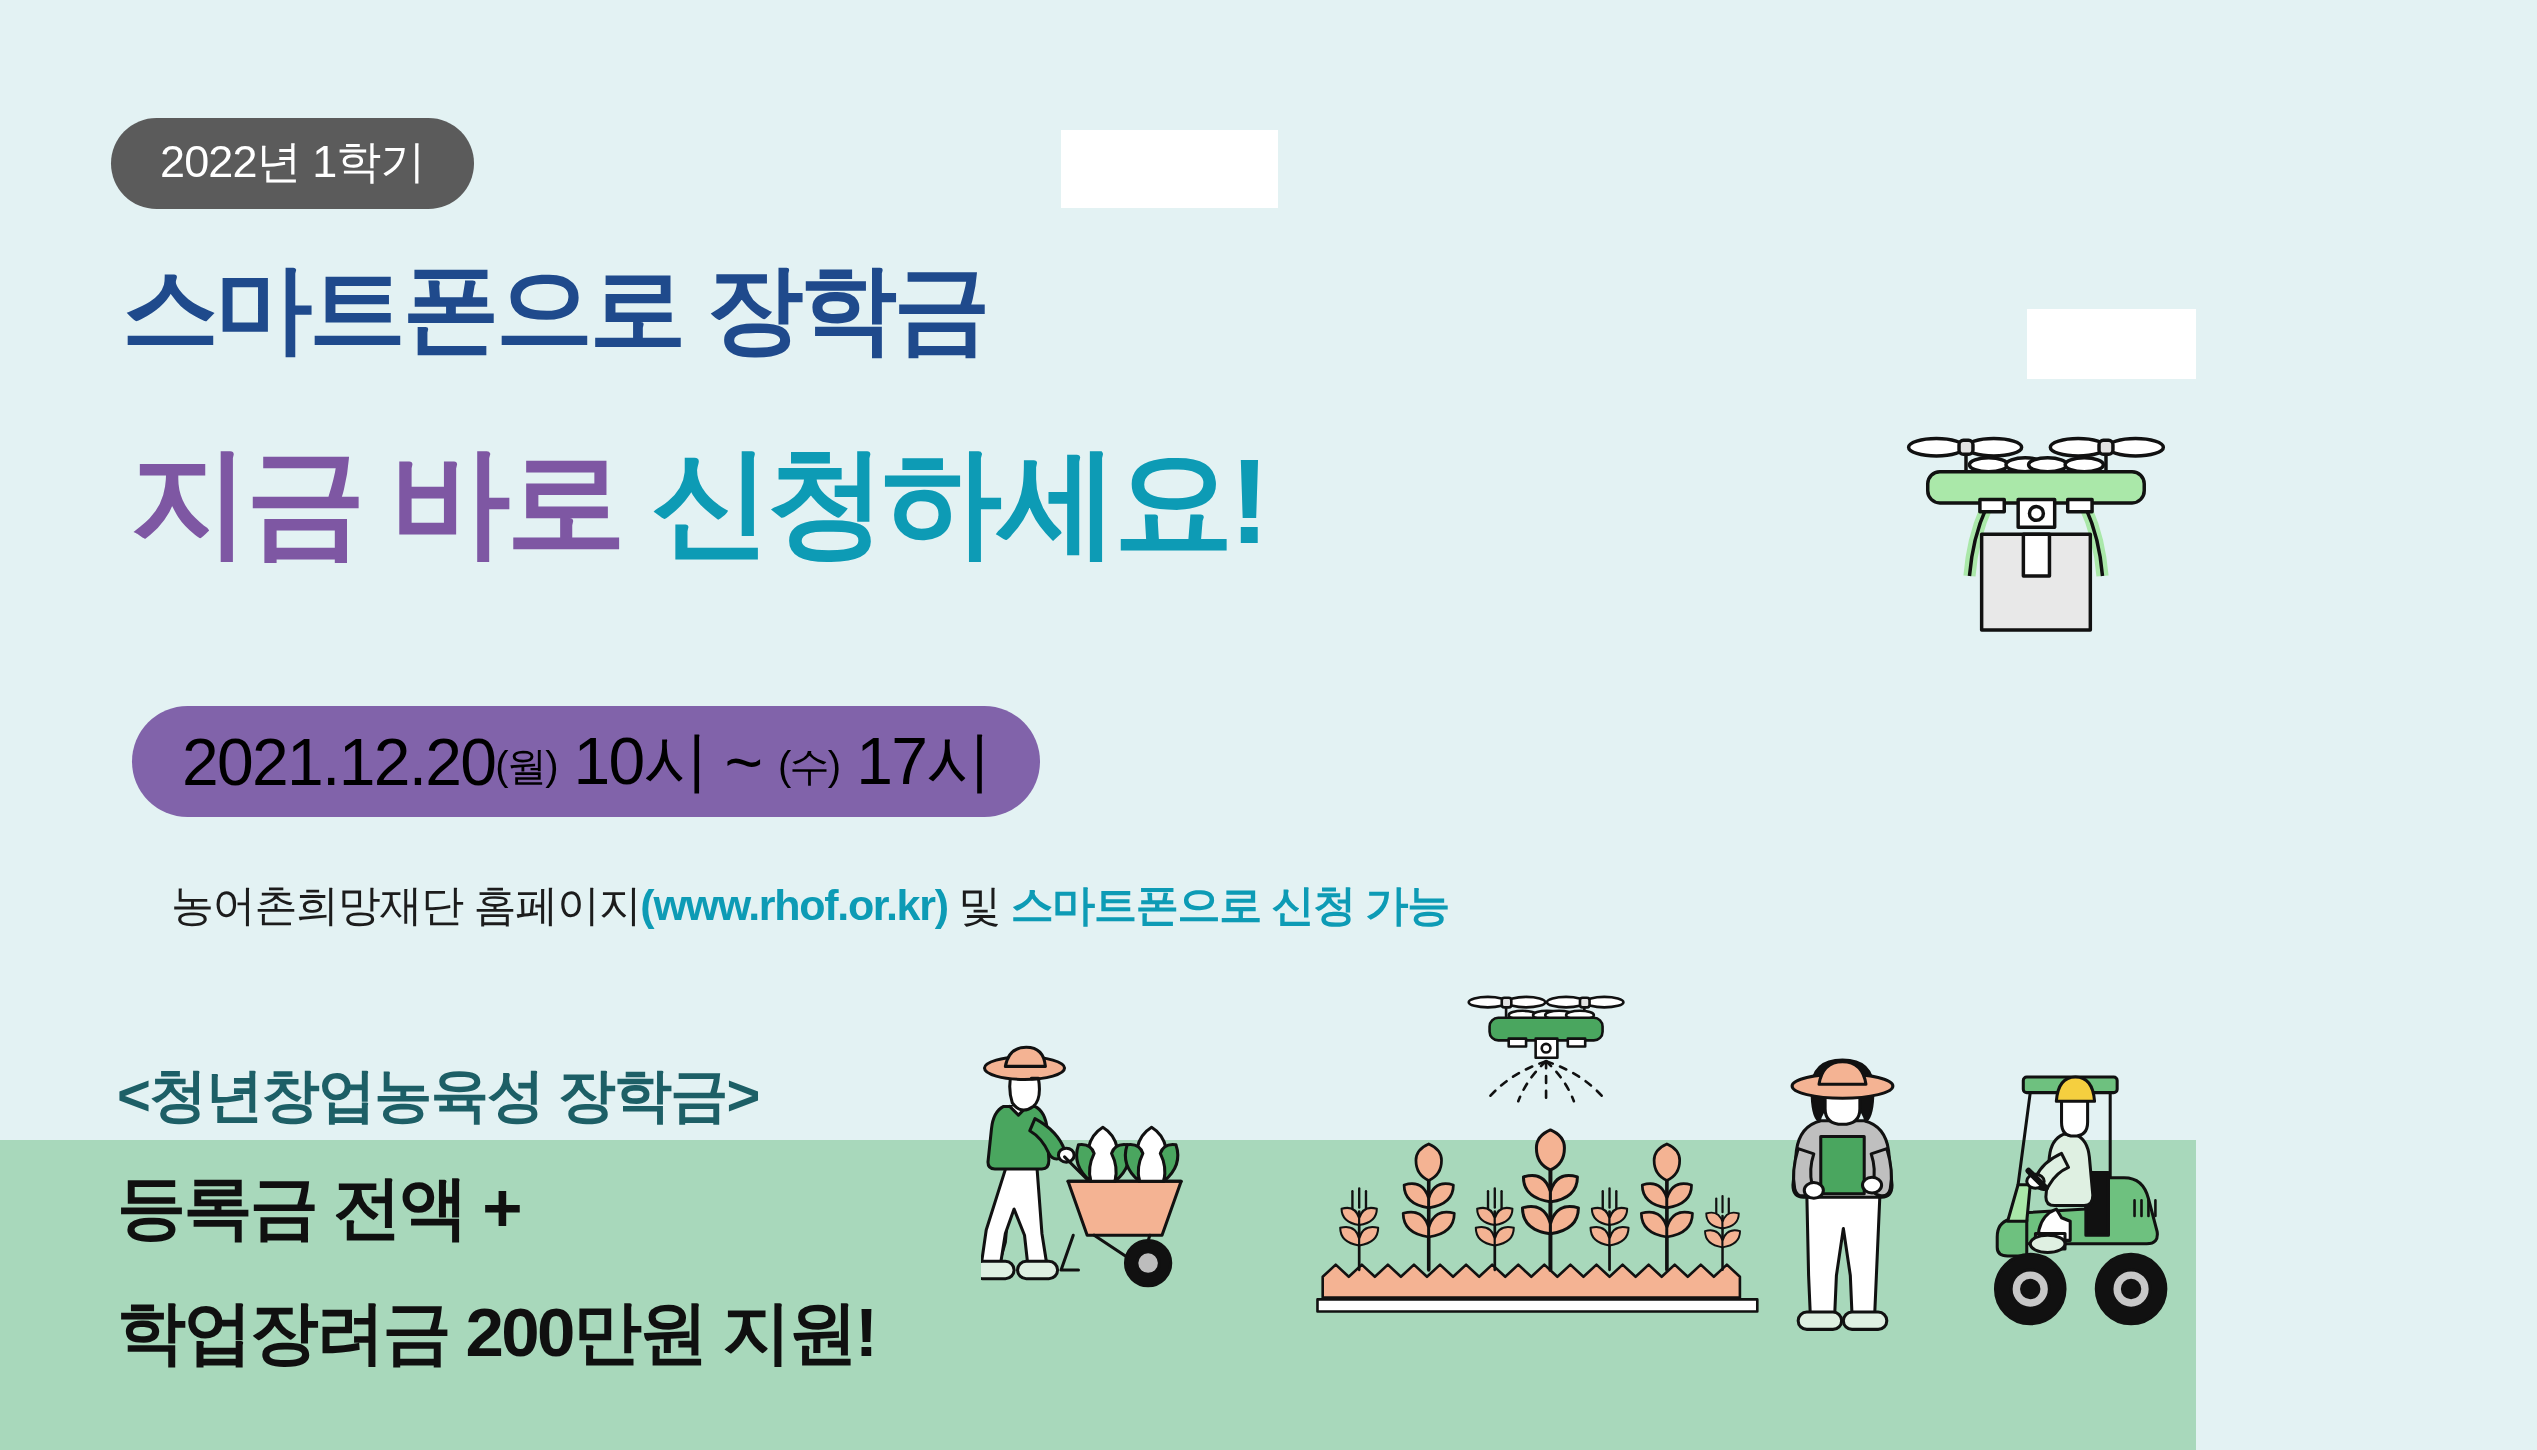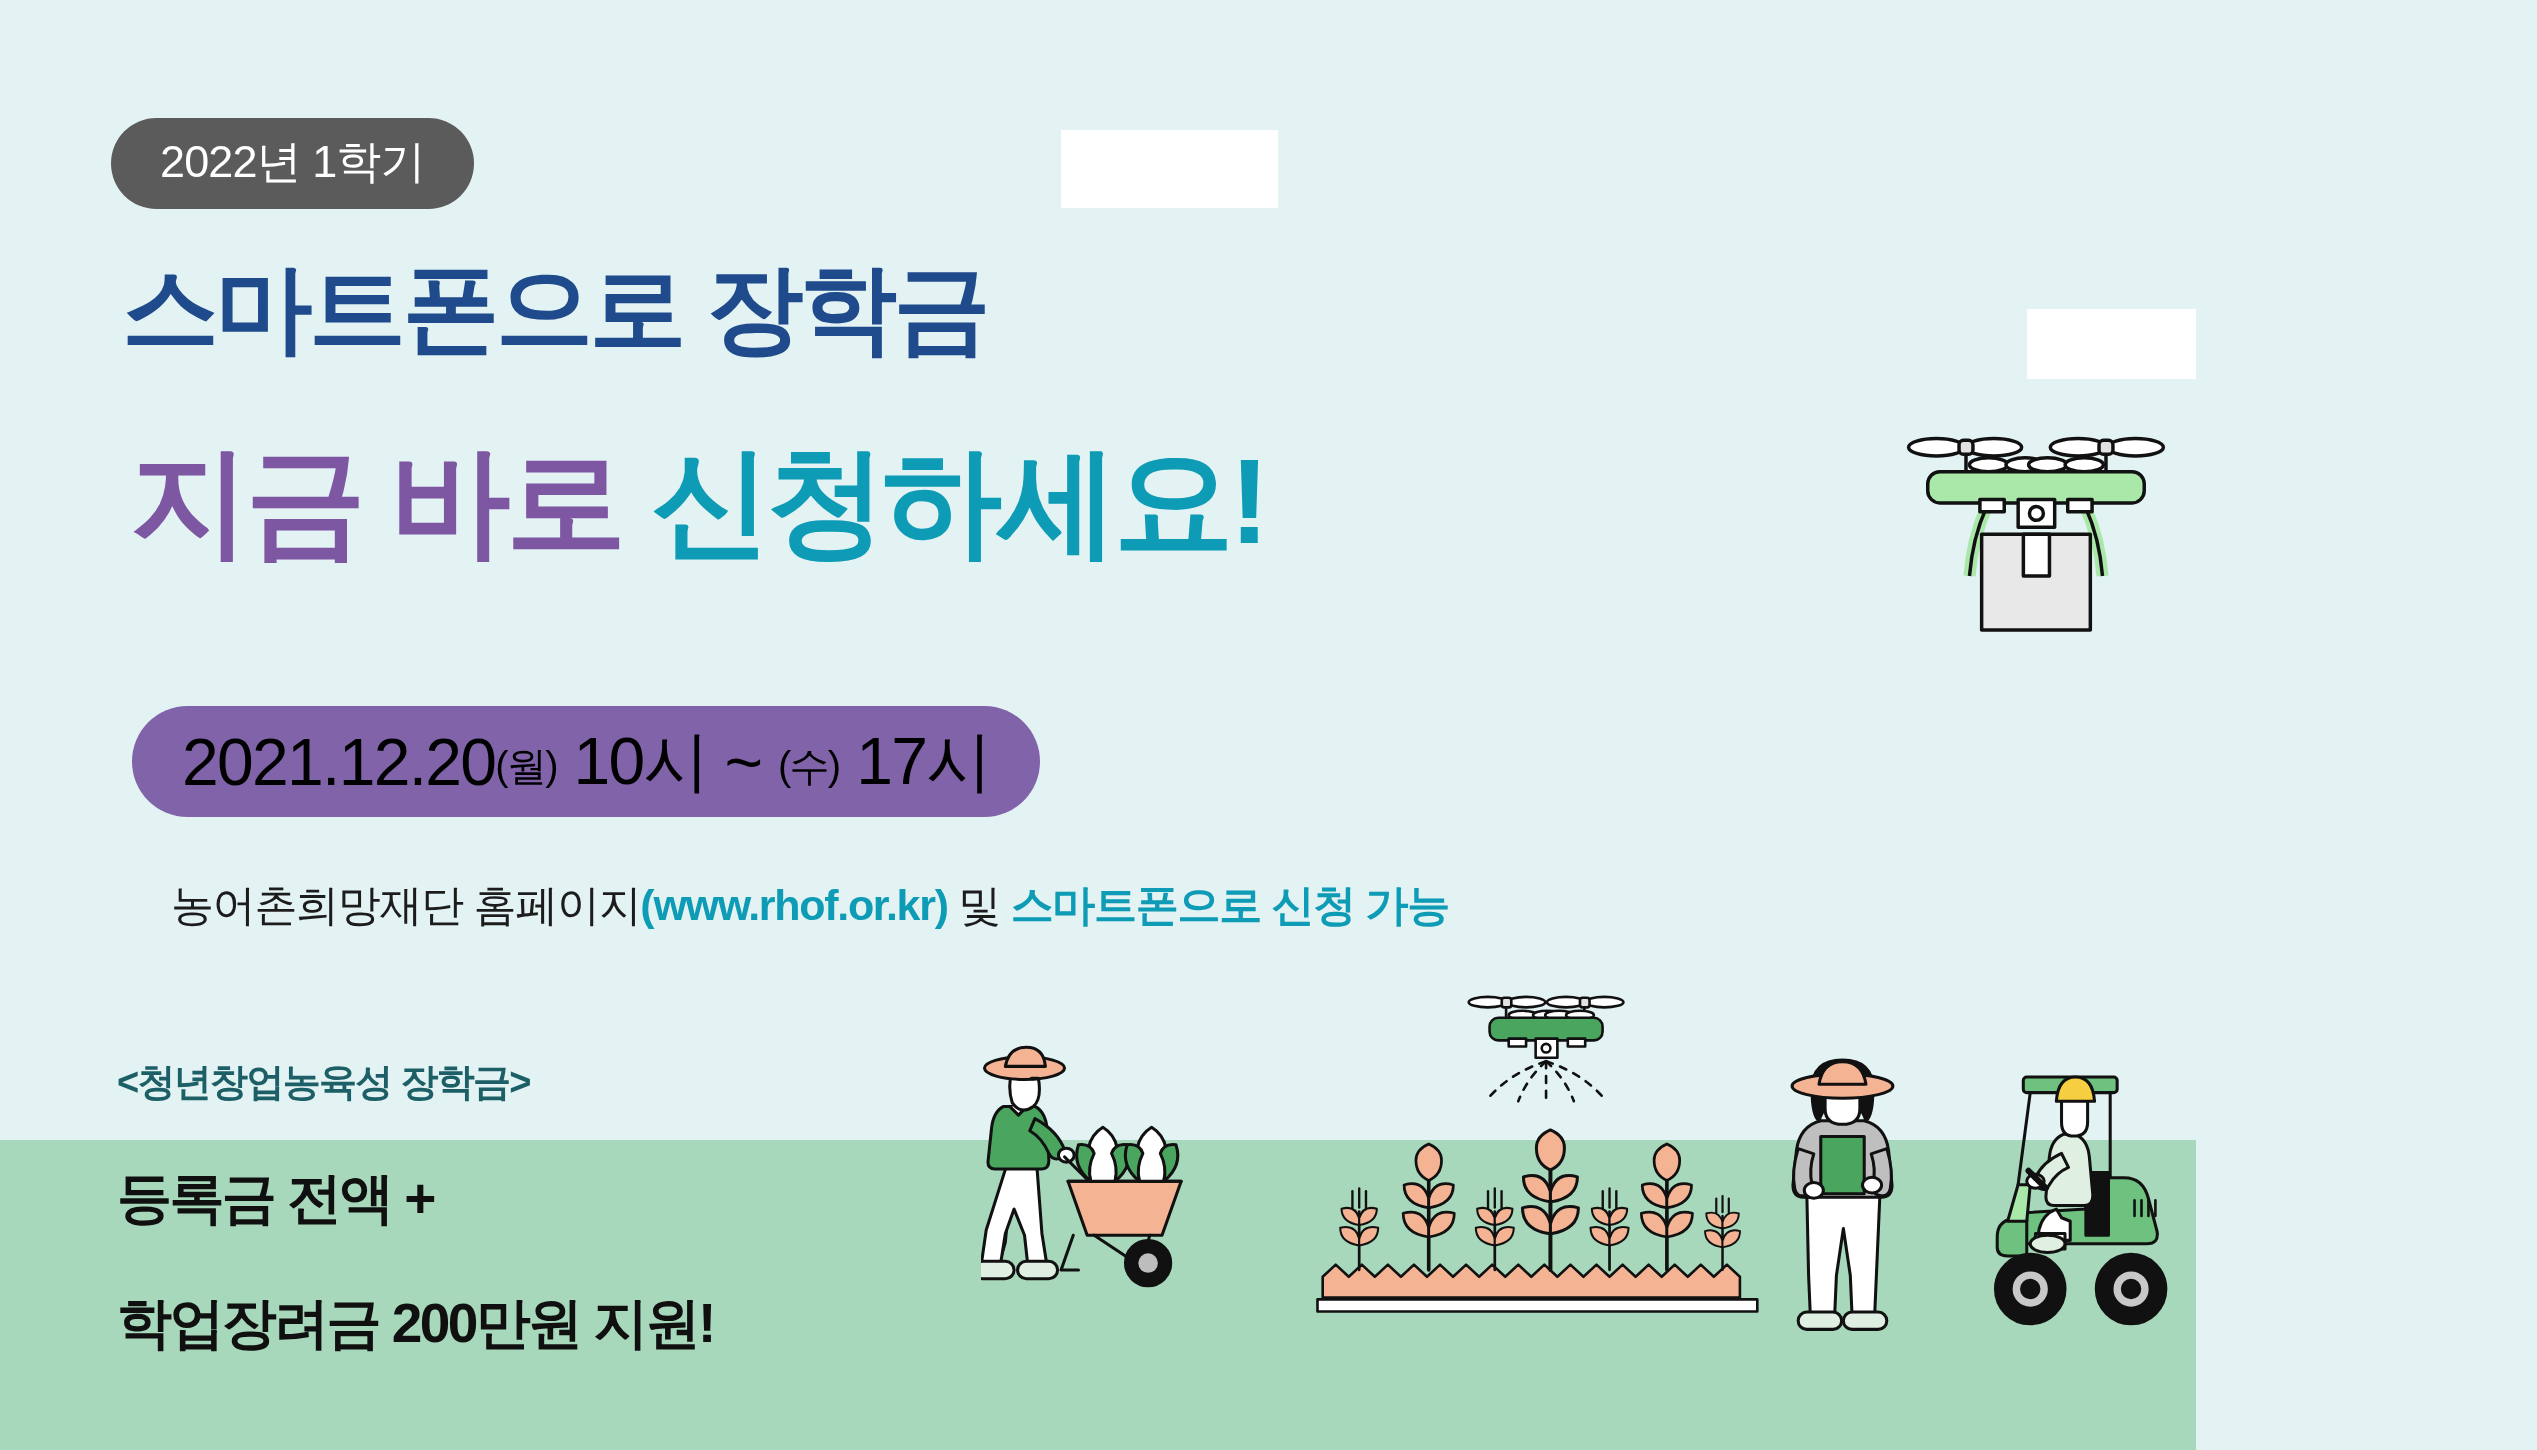--- a/index.html
+++ b/index.html
@@ -71,26 +71,26 @@
     position:absolute; left:171px; top:877px;
     font-size:43px; font-weight:700; color:#1c1c1c;
     letter-spacing:-1.3px; white-space:nowrap;
   }
   .url-line .plain { font-weight:400; }
   .url-line .teal  { color:#0d9bb5; font-weight:700; }
 
   
   .sub-title {
     position:absolute; left:117px; top:1057px;
-    font-size:38px; font-weight:700; color:#1d5f66;
+    font-size:58px; font-weight:700; color:#1d5f66;
     letter-spacing:-1.7px; white-space:nowrap;
   }
   .big-line {
     position:absolute; left:117px;
-    font-size:55px; font-weight:700; color:#101010;
+    font-size:69px; font-weight:700; color:#101010;
     letter-spacing:-2.6px; white-space:nowrap;text-align:right;
   }
   .big-line.l1 { top:1162px; }
   .big-line.l2 { top:1287px; }
 
   
   .qr-wrap {
     position:absolute; left:2246px; top:78px;
     width:228px; height:228px;
     background:#ffffff; border-radius:14px;

